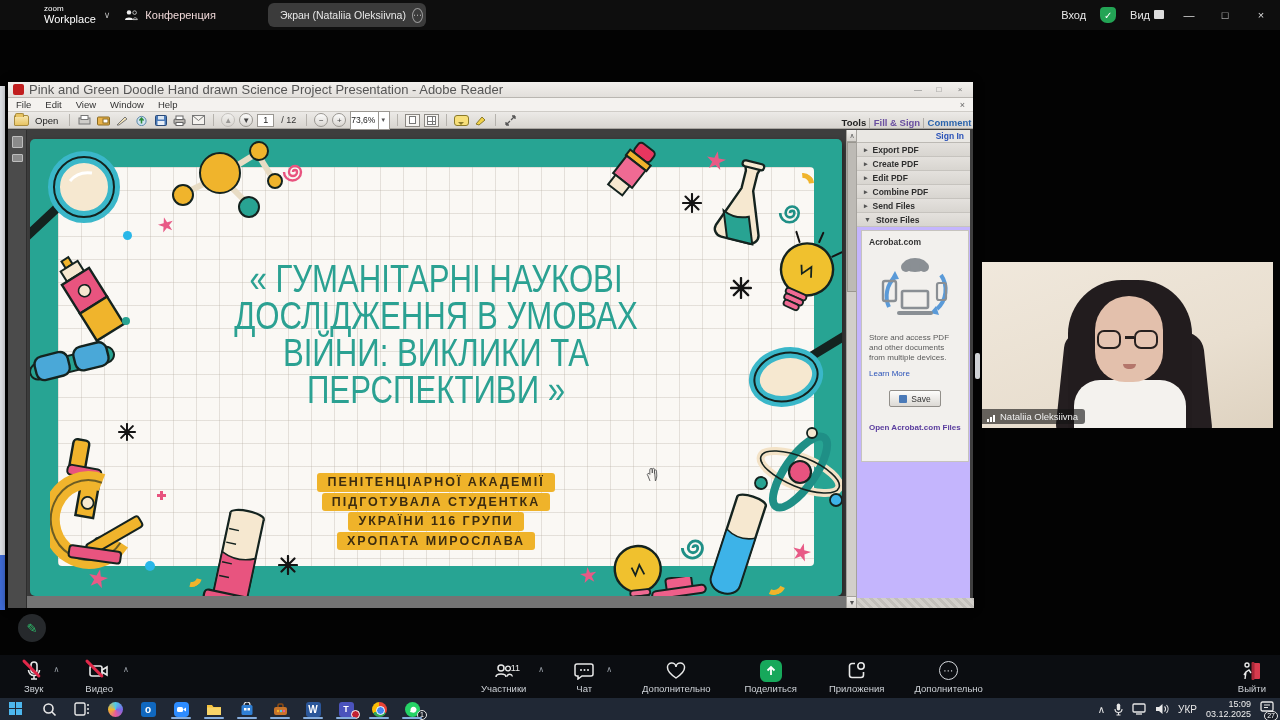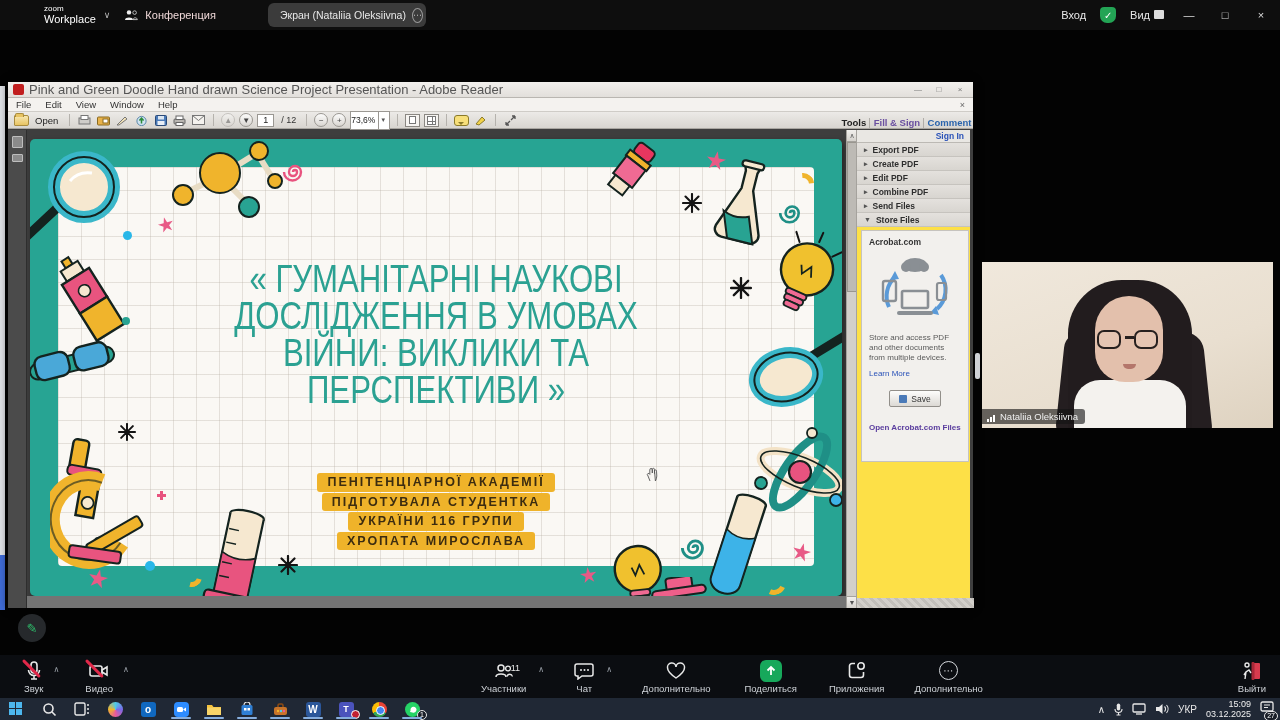--- a/index.html
+++ b/index.html
@@ -69,21 +69,21 @@
   #thumbstrip{position:absolute;left:0;top:0;width:19px;height:478px;background:#4b4b4b;border-right:1px solid #2e2e2e;}
   .strip-ico{width:11px;height:12px;margin:6px auto 0;border:1px solid #bdbdbd;background:#8b8b8b;border-radius:1px;}
   #docarea{position:absolute;left:19px;top:0;width:819px;height:478px;background:#3e3e3e;overflow:hidden;}
   #hscroll{position:absolute;left:0;bottom:0;width:819px;height:12px;background:#747474;}
   #vscroll{position:absolute;left:838px;top:0;width:10px;height:478px;background:#d2cfca;border-left:1px solid #a5a29d;}
   #vscroll .ar{width:10px;height:12px;background:linear-gradient(#f2f0ed,#d5d2cd);border-bottom:1px solid #a5a29d;color:#555;font-size:7px;display:flex;align-items:center;justify-content:center;}
   #vscroll .ar.dn{position:absolute;bottom:0;border-top:1px solid #a5a29d;border-bottom:none;}
   #vscroll .thumb{position:absolute;left:0;top:12px;width:10px;height:150px;background:#bdbab5;border:1px solid #99968f;}
 
   
-  #rpanel{position:absolute;left:848px;top:0;width:114px;height:478px;background:#fde047;border-left:1px solid #a5a29d;font-size:8.5px;}
+  #rpanel{position:absolute;left:848px;top:0;width:114px;height:478px;background:#c4b5fd;border-left:1px solid #a5a29d;font-size:8.5px;}
   #signin{height:13px;background:#e9e7e3;border-bottom:1px solid #bcb9b4;display:flex;align-items:center;justify-content:flex-end;padding:0 6px;color:#2a52b8;font-weight:bold;}
   .prow{height:14px;display:flex;align-items:center;gap:5px;padding:0 7px;border-bottom:1px solid #c6c3be;background:linear-gradient(#e4e1dd,#d8d5d0);color:#2e2e2e;font-weight:bold;}
   .prow .arr{color:#555;font-size:7px;}
   #acrobox{position:absolute;left:4px;top:100px;width:108px;height:232px;background:#f2f0ed;border:1px solid #c6c3be;padding:6px 7px;}
   #acrobox .h{font-weight:bold;color:#333;font-size:8.5px;}
   #devices{margin:8px auto 6px;display:block;}
   #acrobox .d{color:#5a5a5a;font-size:8px;line-height:1.25;}
   #acrobox .lm{color:#2a52b8;margin-top:6px;font-size:8px;}
   #savebtn{margin:12px auto 0;width:52px;height:17px;background:linear-gradient(#fdfdfc,#dcd9d4);border:1px solid #928f8a;border-radius:2px;display:flex;align-items:center;justify-content:center;gap:4px;font-size:8.5px;color:#333;}
   #savebtn .disk{width:8px;height:8px;background:#4a7ab8;border-radius:1px;position:relative;}

